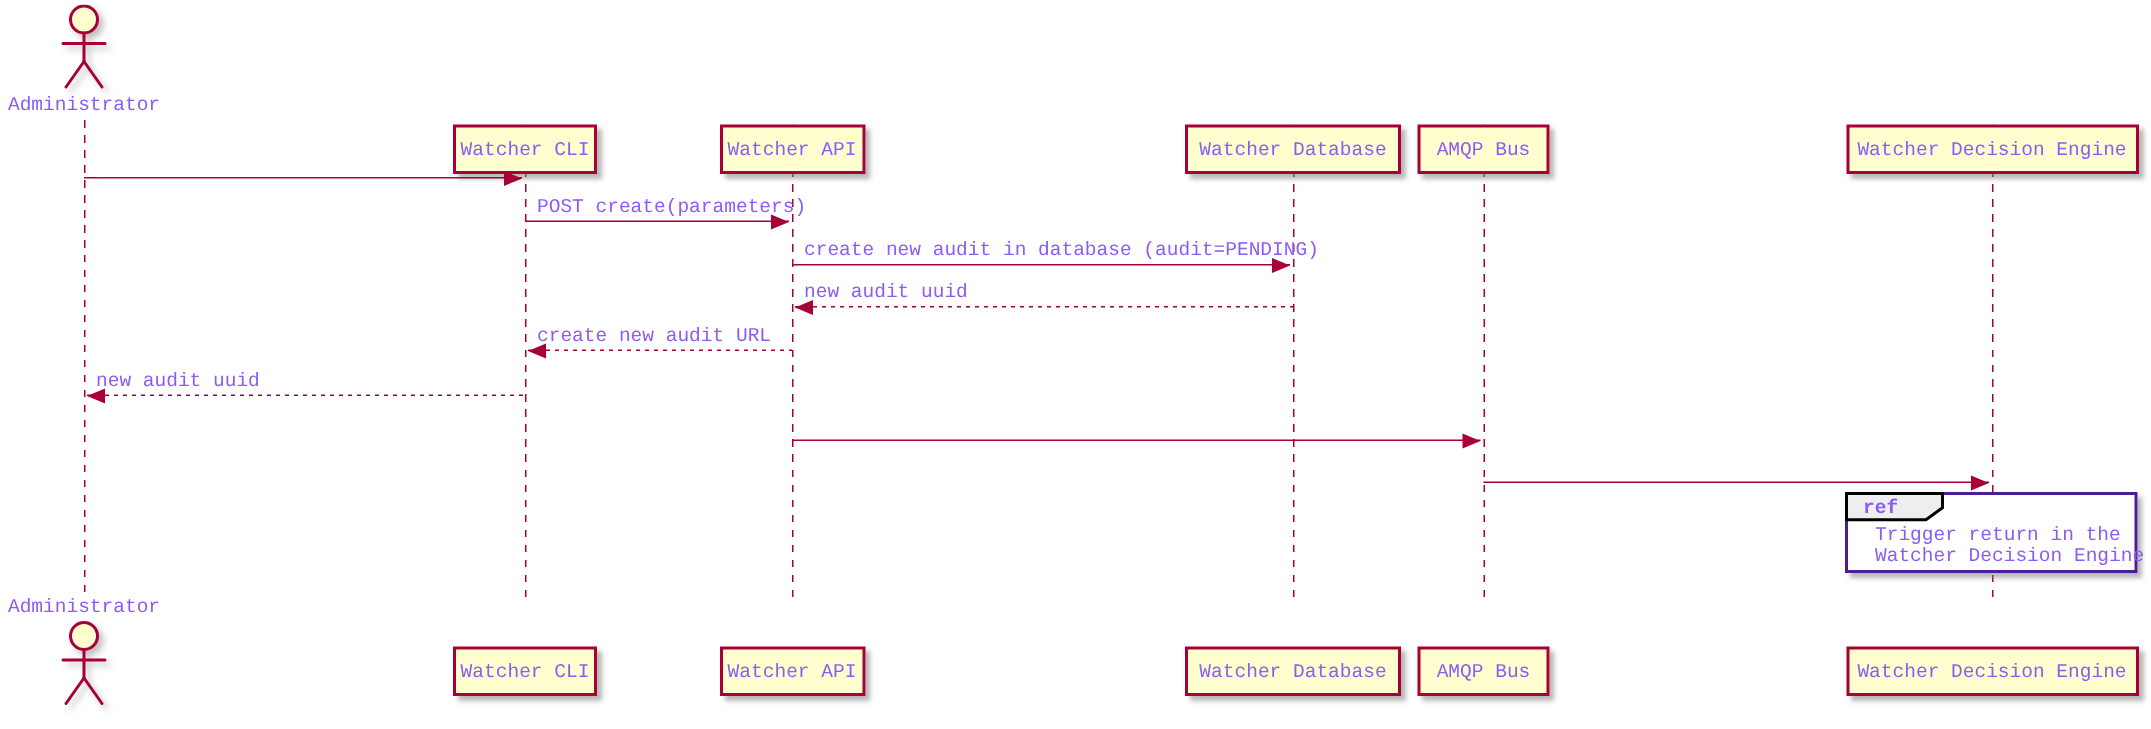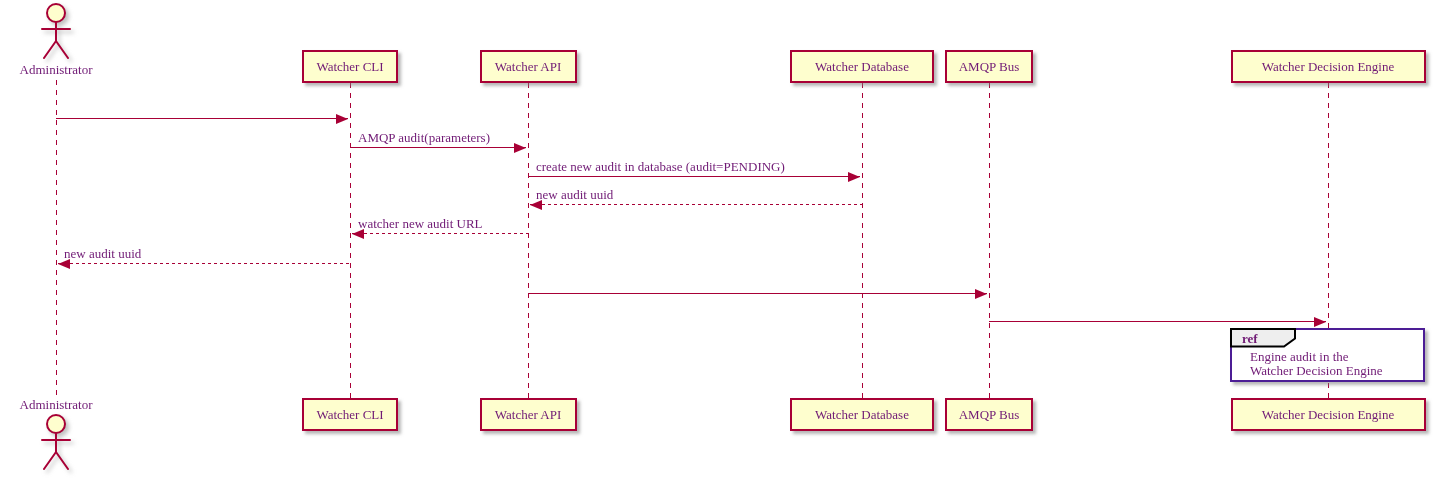--- a/index.html
+++ b/index.html
@@ -1,25 +1,25 @@
 <!DOCTYPE html>
 <html><head>
 <meta charset="utf-8">
 <style>
   html,body{margin:0;padding:0;background:#ffffff;}
   #canvas{
     position:relative;width:1434px;height:486px;background:#ffffff;
-    font-family:Liberation Serif, serif;color:#701a75;overflow:hidden;
+    font-family:Liberation Mono, monospace;color:#8b5cf6;overflow:hidden;
   }
   .pbox{
     position:absolute;box-sizing:border-box;height:33px;
     background:#FEFECE;border:2px solid #A80036;
     box-shadow:3px 3px 3px rgba(125,125,125,.55);
     display:flex;align-items:center;justify-content:center;
-    font-size:13px;white-space:nowrap;
+    font-size:13px;white-space:nowrap;margin-top:33px;
   }
   .lifeline{
     position:absolute;width:1px;
     background:repeating-linear-gradient(to bottom,#A80036 0 5px,transparent 5px 10px);
   }
   .msg-line-solid{position:absolute;height:1px;background:#A80036;}
   .msg-line-dashed{
     position:absolute;height:1px;
     background:repeating-linear-gradient(to right,#A80036 0 3px,transparent 3px 6px);
   }
@@ -74,38 +74,38 @@
     <div class="pbox" style="left: 790px; top: 50px; width: 144px;">Watcher Database</div>
     <div class="pbox" style="left: 790px; top: 398px; width: 144px;">Watcher Database</div>
     <div class="pbox" style="left: 945px; top: 50px; width: 88px;">AMQP Bus</div>
     <div class="pbox" style="left: 945px; top: 398px; width: 88px;">AMQP Bus</div>
     <div class="pbox" style="left: 1230.5px; top: 50px; width: 195px;">Watcher Decision Engine</div>
     <div class="pbox" style="left: 1230.5px; top: 398px; width: 195px;">Watcher Decision Engine</div>
     <div class="msg-line-solid" style="left: 56px; top: 118px; width: 292px;"></div>
     <div class="arrowhead arrow-right" style="left: 336px; top: 114px;"></div>
     <div class="msg-line-solid" style="left: 350px; top: 147px; width: 176px;"></div>
     <div class="arrowhead arrow-right" style="left: 514px; top: 143px;"></div>
-    <div class="msg-label" style="left: 358px; top: 130px;">AMQP audit(parameters)</div>
+    <div class="msg-label" style="left: 358px; top: 130px;">POST create(parameters)</div>
     <div class="msg-line-solid" style="left: 528px; top: 176px; width: 332px;"></div>
     <div class="arrowhead arrow-right" style="left: 848px; top: 172px;"></div>
     <div class="msg-label" style="left: 536px; top: 159px;">create new audit in database (audit=PENDING)</div>
     <div class="msg-line-dashed" style="left: 530px; top: 204px; width: 332px;"></div>
     <div class="arrowhead arrow-left" style="left: 530px; top: 200px;"></div>
     <div class="msg-label" style="left: 536px; top: 187px;">new audit uuid</div>
     <div class="msg-line-dashed" style="left: 352px; top: 233px; width: 176px;"></div>
     <div class="arrowhead arrow-left" style="left: 352px; top: 229px;"></div>
-    <div class="msg-label" style="left: 358px; top: 216px;">watcher new audit URL</div>
+    <div class="msg-label" style="left: 358px; top: 216px;">create new audit URL</div>
     <div class="msg-line-dashed" style="left: 58px; top: 263px; width: 292px;"></div>
     <div class="arrowhead arrow-left" style="left: 58px; top: 259px;"></div>
     <div class="msg-label" style="left: 64px; top: 246px;">new audit uuid</div>
     <div class="msg-line-solid" style="left: 528px; top: 293px; width: 459px;"></div>
     <div class="arrowhead arrow-right" style="left: 975px; top: 289px;"></div>
     <div class="msg-line-solid" style="left: 989px; top: 321px; width: 337px;"></div>
     <div class="arrowhead arrow-right" style="left: 1314px; top: 317px;"></div>
     <div class="ref-box" style="left: 1230px; top: 328px; width: 195px; height: 54px;">
       <div class="ref-tag"><svg width="68" height="20" viewBox="0 0 68 20">
           <path d="M1,1 H65 V10.5 L54,18.5 H1 Z" fill="#EEEEEE" stroke="#000000" stroke-width="2"></path>
         </svg></div>
       <div class="ref-tag-label">ref</div>
-      <div class="ref-text" style="top: 20px;">Engine audit in the</div>
+      <div class="ref-text" style="top: 20px;">Trigger return in the</div>
       <div class="ref-text" style="top: 34px;">Watcher Decision Engine</div>
     </div>
   </div>
 
 </body></html>

